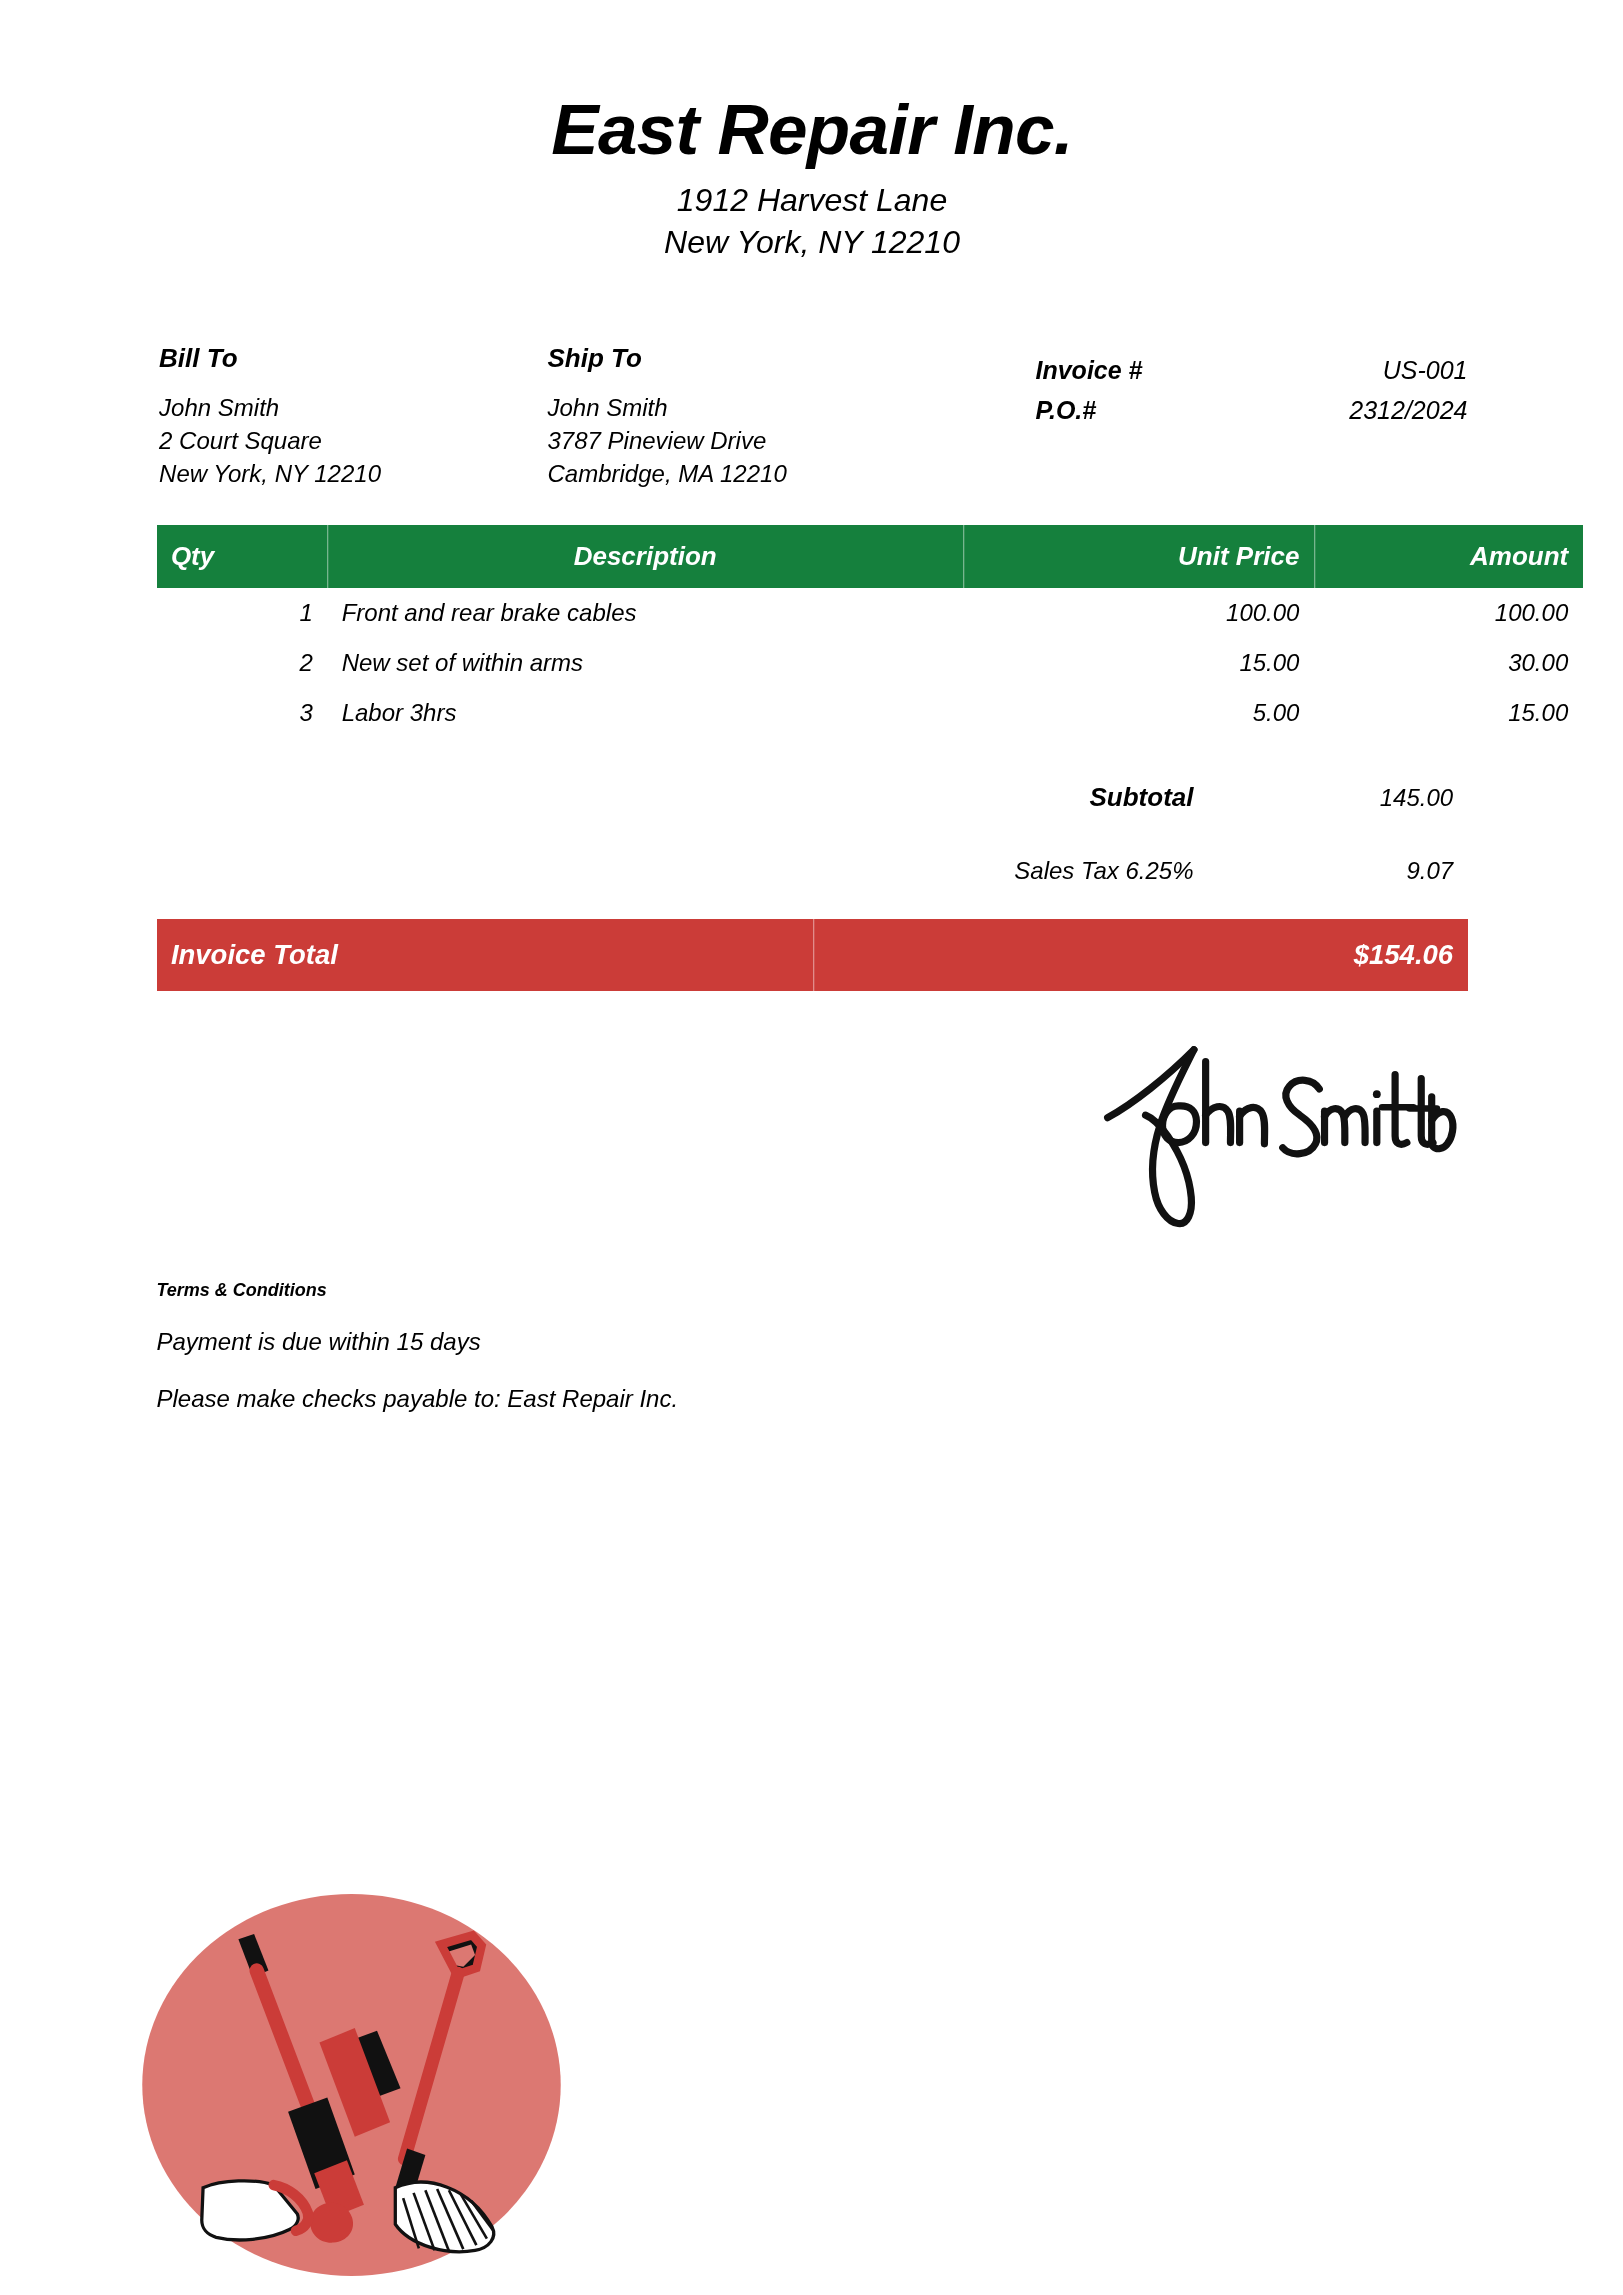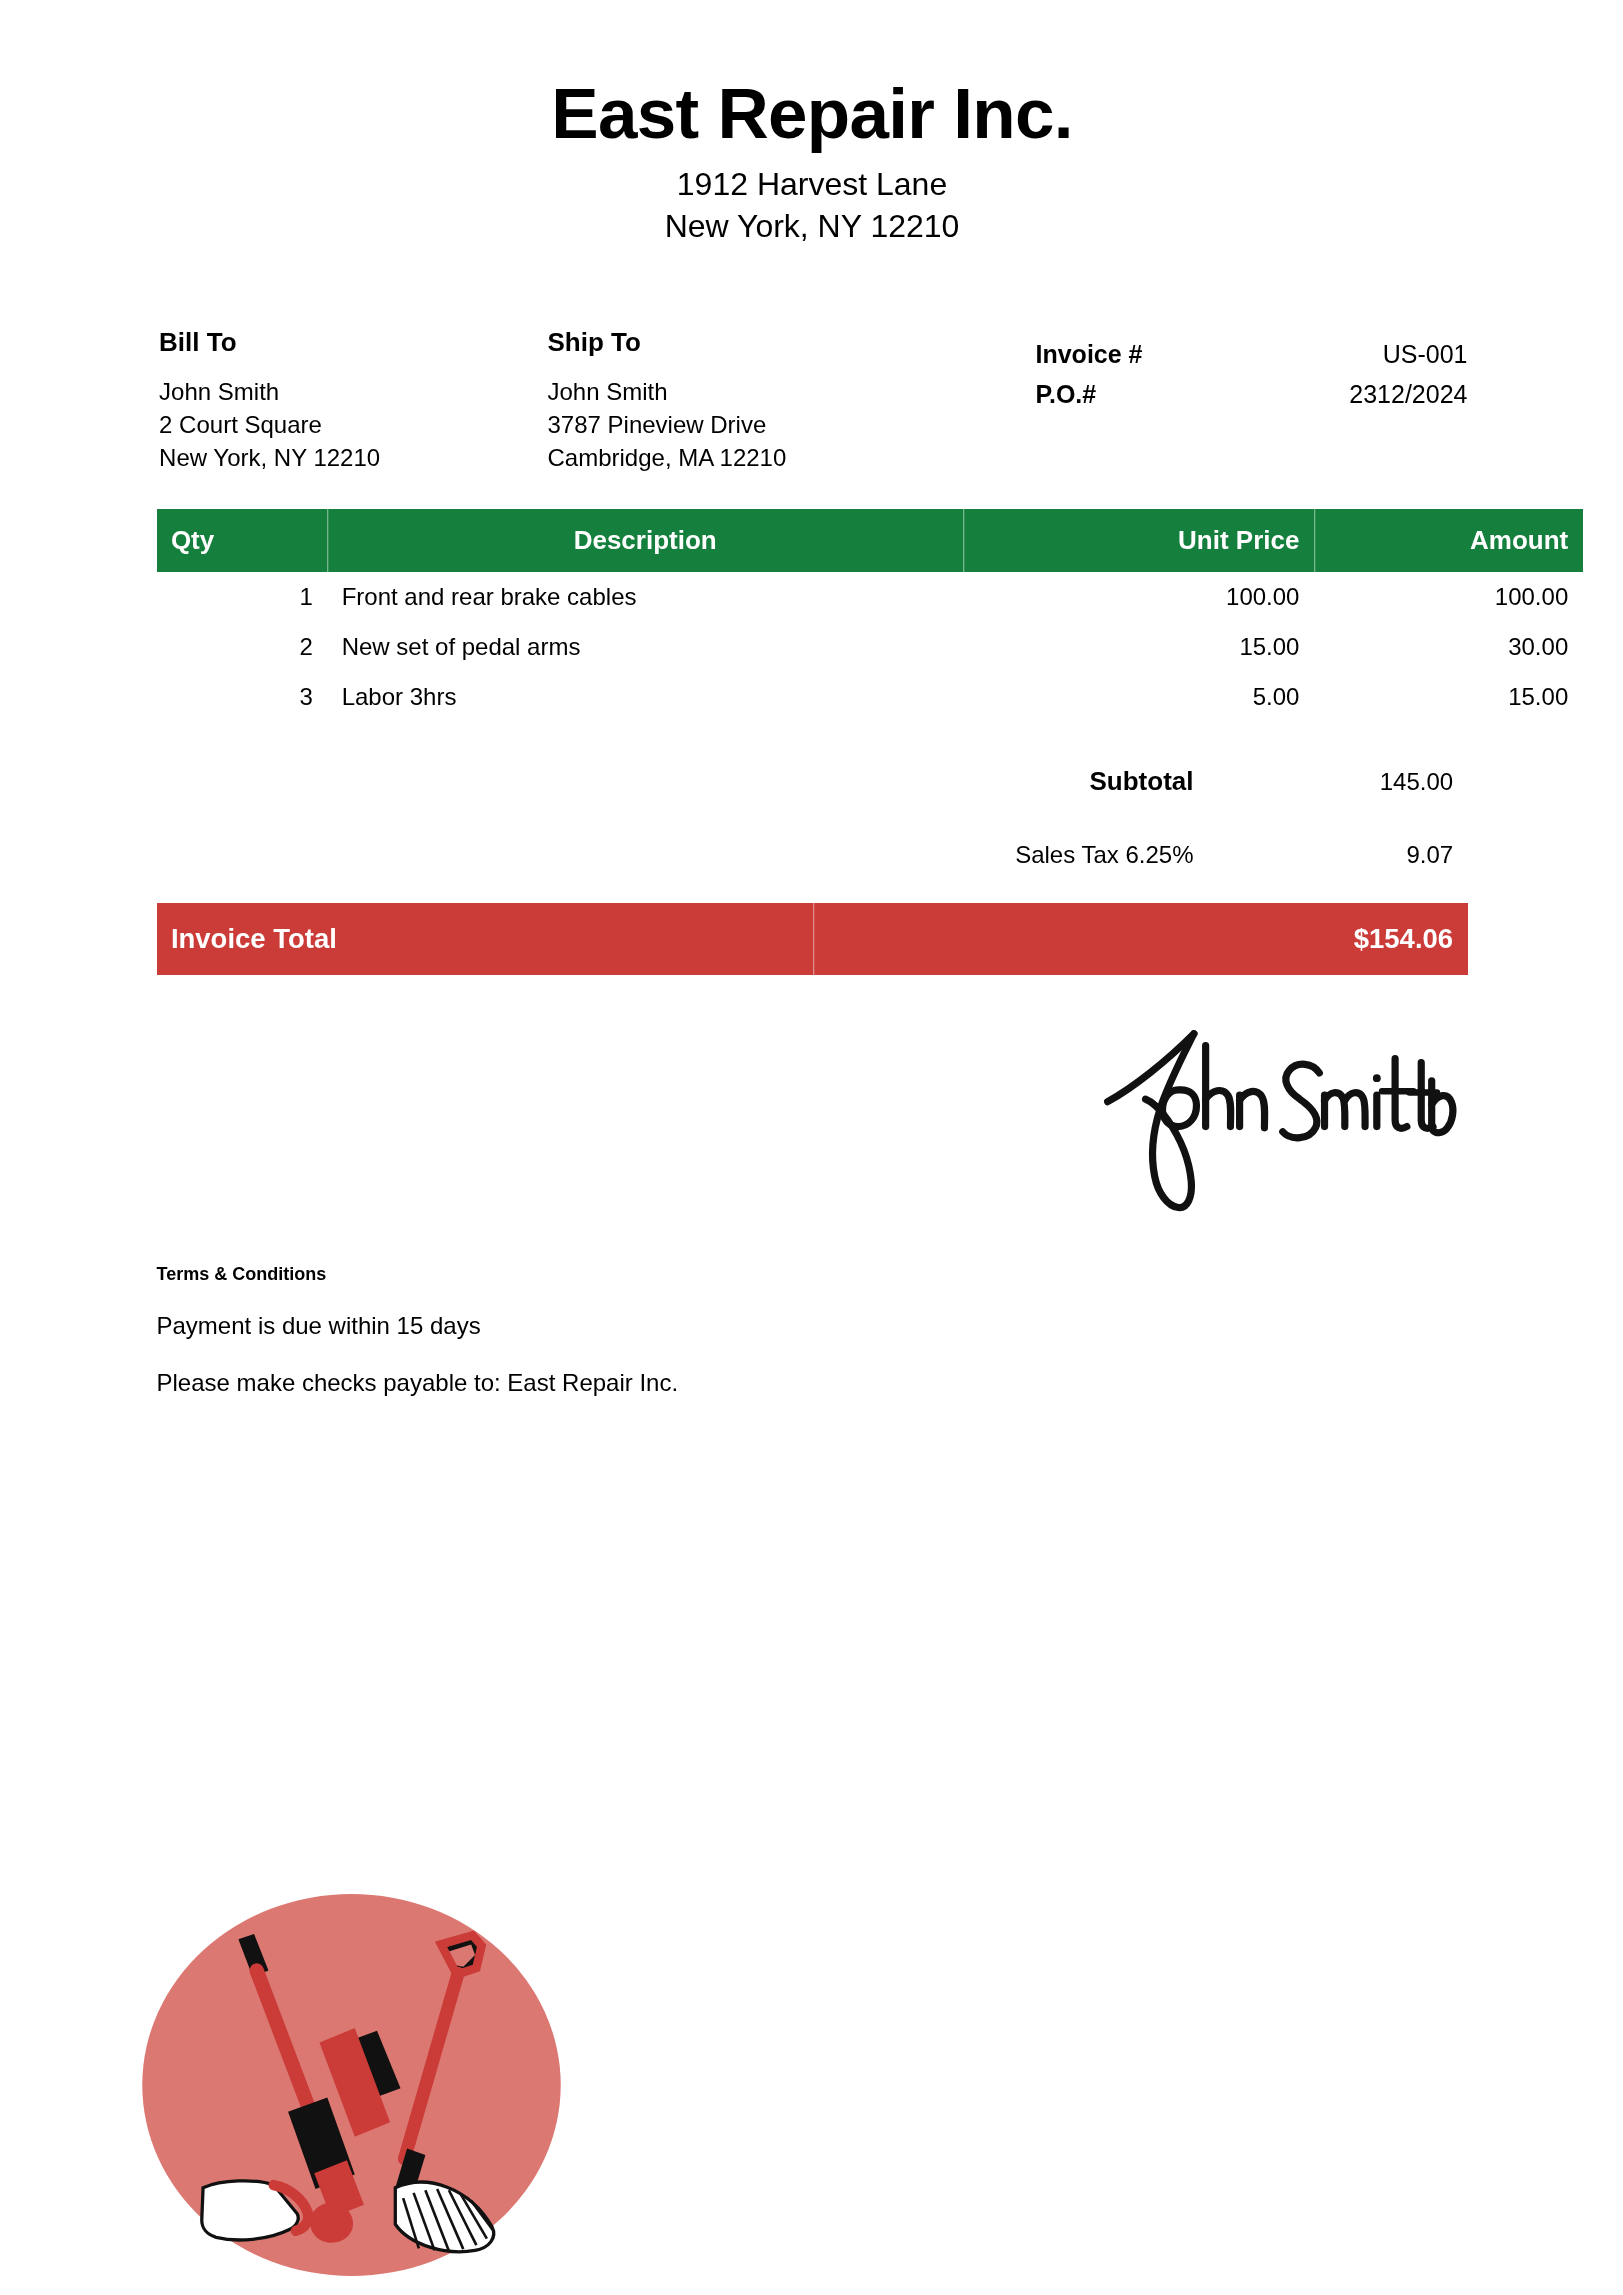--- a/index.html
+++ b/index.html
@@ -12,21 +12,22 @@
     height: 2295px;
     font-family: "Liberation Sans", sans-serif;
     color: #000000;
     position: relative;
     overflow: hidden;
   }
 
   .page {
     position: absolute;
     inset: 0;
-    padding: 0;
+    padding: 16px;
+    font-style: italic;
   }
 
   
   .company-header {
     text-align: center;
     padding-top: 77px;
   }
   .company-name {
     font-size: 71px;
     font-weight: bold;
@@ -286,21 +287,21 @@
       </thead>
       <tbody>
         <tr>
           <td class="c-qty">1</td>
           <td class="c-desc">Front and rear brake cables</td>
           <td class="c-unit">100.00</td>
           <td class="c-amt">100.00</td>
         </tr>
         <tr>
           <td class="c-qty">2</td>
-          <td class="c-desc">New set of pedal arms</td>
+          <td class="c-desc">New set of within arms</td>
           <td class="c-unit">15.00</td>
           <td class="c-amt">30.00</td>
         </tr>
         <tr>
           <td class="c-qty">3</td>
           <td class="c-desc">Labor 3hrs</td>
           <td class="c-unit">5.00</td>
           <td class="c-amt">15.00</td>
         </tr>
       </tbody>

